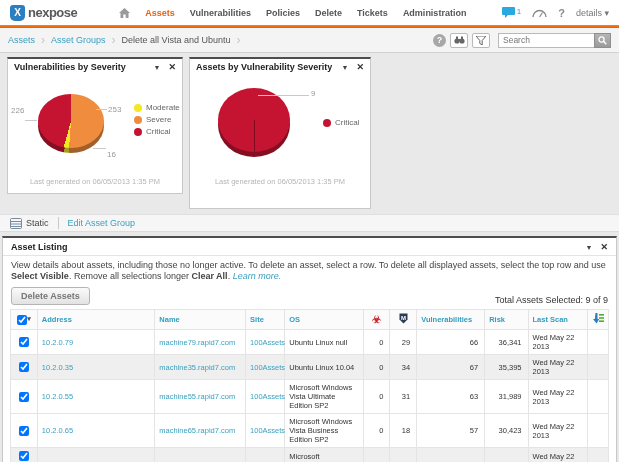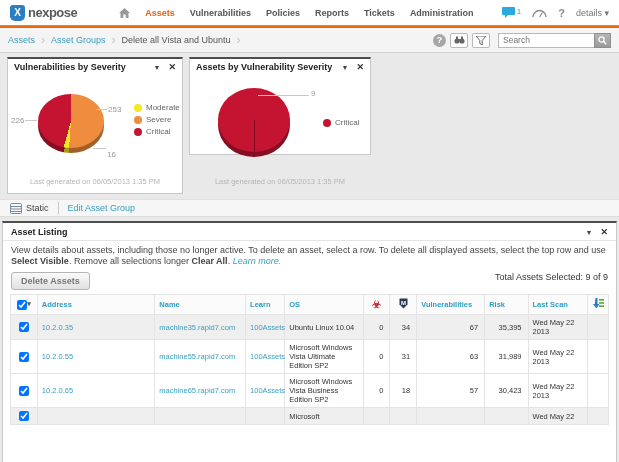--- a/index.html
+++ b/index.html
@@ -41,32 +41,32 @@
     background:linear-gradient(#b5b5b5,#9a9a9a); display:flex; align-items:center; justify-content:center; cursor:pointer; }
 
   
   .charts { display:flex; gap:6px; padding:4px 0 0 7px; }
   .panel { background:#fff; border:1px solid #c8c8c8; border-top:2px solid #4d4d4d; }
   .panel-h { display:flex; align-items:center; padding:3px 6px 2px; }
   .panel-title { flex:1; font-size:9px; font-weight:bold; color:#222; }
   .caret-btn { font-size:7px; color:#444; margin-right:8px; cursor:pointer; }
   .close-btn { font-size:9px; font-weight:bold; color:#333; cursor:pointer; }
   .chart1 { width:176px; height:137px; }
-  .chart2 { width:182px; height:98px; }
+  .chart2 { width:182px; height:152px; }
   .panel-b { position:relative; height:100px; }
   .panel-f { text-align:center; font-size:7.5px; color:#b5b5b5; padding-top:3px; }
   .pie, .pie-rim { position:absolute; border-radius:50%; }
   .p1 .pie  { left:30px; top:20px; width:66px; height:54px; }
   .p1 .pie-rim { left:30px; top:25px; width:66px; height:54px; }
   .p2 .pie  { left:28px; top:14px; width:72px; height:64px; }
   .p2 .pie-rim { left:28px; top:19px; width:72px; height:64px; }
   .callout { position:absolute; font-size:8px; color:#999; }
   .cline { position:absolute; height:1px; background:#c9c9c9; }
   .p1 .c-severe { left:100px; top:31px; }   .p1 .l-severe { left:88px; top:35px; width:11px; }
-  .p1 .c-critical { left:3px; top:42px; }   .p1 .l-critical { left:17px; top:46px; width:12px; }
+  .p1 .c-critical { left:3px; top:32px; }   .p1 .l-critical { left:17px; top:46px; width:12px; }
   .p1 .c-moderate { left:99px; top:76px; }  .p1 .l-moderate { left:85px; top:74px; width:13px; }
   .p2 .c-critical9 { left:121px; top:15px; }.p2 .l-critical9 { left:68px; top:21px; width:51px; }
   .p2 .vline { position:absolute; left:64px; top:46px; width:1px; height:32px; background:#7e0c1e; }
   .legend { position:absolute; display:flex; flex-direction:column; gap:3px; }
   .p1 .legend { left:126px; top:29px; }
   .p2 .legend { left:133px; top:44px; }
   .lg-item { display:flex; align-items:center; gap:4px; font-size:8px; color:#666; }
   .lg-dot { width:8px; height:8px; border-radius:50%; flex:0 0 auto; }
 
   
@@ -75,21 +75,21 @@
   .static-label { font-size:9px; color:#444; margin-left:4px; }
   .vsep { width:1px; height:12px; background:#c9c9c9; margin:0 9px; }
   .edit-link { font-size:9px; color:#3aa0c0; cursor:pointer; }
 
   
   .listing { margin:4px 2px 0; background:#fff; border:1px solid #c8c8c8; border-top:2px solid #4d4d4d;
     height:300px; }
   .listing .panel-h { border-bottom:1px solid #e4e4e4; padding:4px 8px 3px; }
   .listing-desc { font-size:9px; line-height:11px; color:#444; padding:4px 8px 2px; }
   .listing-desc a { color:#3aa0c0; text-decoration:none; cursor:pointer;font-style:italic; }
-  .btn-row { display:flex; align-items:flex-start; padding:3px 8px 4px; }
+  .btn-row { display:flex; align-items:flex-end; padding:3px 8px 4px; }
   .delete-btn { font-size:9px; font-weight:bold; color:#777; background:linear-gradient(#fafafa,#e2e2e2);
     border:1px solid #b5b5b5; border-radius:3px; padding:3px 9px; cursor:pointer; }
   .total-sel { margin-left:auto; font-size:9px; color:#333; }
   .total-sel b { font-weight:normal; }
 
   
   table { width:calc(100% - 14px); margin:0 7px; border-collapse:collapse; table-layout:fixed;
     font-size:7.5px; line-height:9px; border:1px solid #d5d5d5; }
   th, td { border:1px solid #e4e4e4; padding:3px 4px; vertical-align:middle; text-align:left; }
   th { color:#2f9ec2; font-weight:bold; background:#fbfbfb; white-space:nowrap; overflow:hidden; }
@@ -111,21 +111,21 @@
   </div>
   <div class="nav-items">
     <span class="home-icon">
       <svg width="11" height="10" viewBox="0 0 11 10">
           <path d="M5.5 0 L11 5 H9.5 V10 H6.7 V6.5 H4.3 V10 H1.5 V5 H0 Z" fill="#9a9a9a"></path>
         </svg>
     </span>
     <span class="nav-item active">Assets</span>
     <span class="nav-item">Vulnerabilities</span>
     <span class="nav-item">Policies</span>
-    <span class="nav-item">Reports</span>
+    <span class="nav-item">Delete</span>
     <span class="nav-item">Tickets</span>
     <span class="nav-item">Administration</span>
   </div>
   <div class="nav-right">
     <span class="bubble-wrap">
       <svg width="13" height="11" viewBox="0 0 13 11">
           <path d="M1 0 h11 a1 1 0 0 1 1 1 v6 a1 1 0 0 1 -1 1 H6 L3 11 V8 H1 A1 1 0 0 1 0 7 V1 A1 1 0 0 1 1 0 Z" fill="#29a9e0"></path>
         </svg>
       <span class="notif-count">1</span>
     </span>
@@ -272,21 +272,21 @@
         <col style="width:66px">
       <col style="width:42px">
         <col style="width:58px">
         <col style="width:20px">
     </colgroup>
     <thead>
       <tr>
         <th class="ctr"><input type="checkbox" checked="" style=""><span class="hdr-drop">▾</span></th>
         <th>Address</th>
         <th>Name</th>
-        <th>Learn</th>
+        <th>Site</th>
         <th>OS</th>
         <th class="ctr"><span class="malware-glyph">☣</span></th>
         <th class="ctr">
           <svg width="9" height="11" viewBox="0 0 9 11">
               <path d="M0.5 0.5 h8 v6 L4.5 10.5 L0.5 6.5 Z" fill="#2b3a55"></path>
               <text x="4.5" y="6.5" font-size="6" fill="#fff" text-anchor="middle" font-family="Liberation Sans, sans-serif" font-weight="bold">M</text>
             </svg>
         </th>
         <th>Vulnerabilities</th>
         <th>Risk</th>
@@ -295,20 +295,33 @@
           <svg width="11" height="11" viewBox="0 0 11 11">
               <rect x="6" y="1" width="5" height="1.6" fill="#4caf2e"></rect>
               <rect x="6" y="4.2" width="5" height="1.6" fill="#4caf2e"></rect>
               <rect x="6" y="7.4" width="5" height="1.6" fill="#4caf2e"></rect>
               <path d="M2.5 0 h2 v6 h1.8 L3.5 10.5 L0 6 h1.8 Z" fill="#2b7fc0"></path>
             </svg>
         </th>
       </tr>
     </thead>
     <tbody>
+        <tr>
+    <td class="ctr"><input type="checkbox" checked="" style=""></td>
+    <td><a class="cell-link">10.2.0.79</a></td>
+    <td><a class="cell-link">machine79.rapid7.com</a></td>
+    <td><a class="cell-link">100Assets</a></td>
+    <td>Ubuntu Linux null</td>
+    <td class="num">0</td>
+    <td class="num">29</td>
+    <td class="num">66</td>
+    <td class="num">36,341</td>
+    <td>Wed May 22 2013</td>
+    <td></td>
+  </tr>
         <tr class="alt">
     <td class="ctr"><input type="checkbox" checked="" style=""></td>
     <td><a class="cell-link">10.2.0.35</a></td>
     <td><a class="cell-link">machine35.rapid7.com</a></td>
     <td><a class="cell-link">100Assets</a></td>
     <td>Ubuntu Linux 10.04</td>
     <td class="num">0</td>
     <td class="num">34</td>
     <td class="num">67</td>
     <td class="num">35,395</td>

